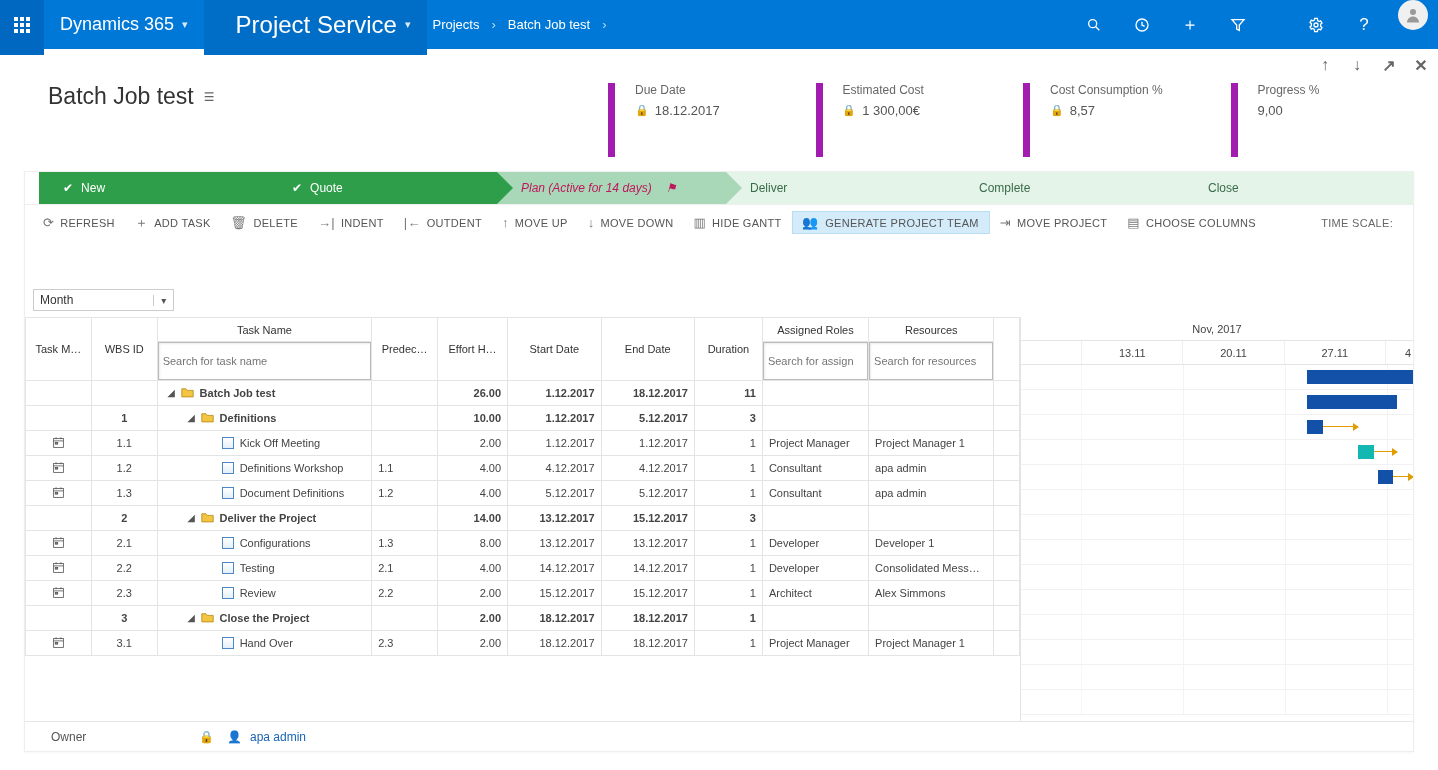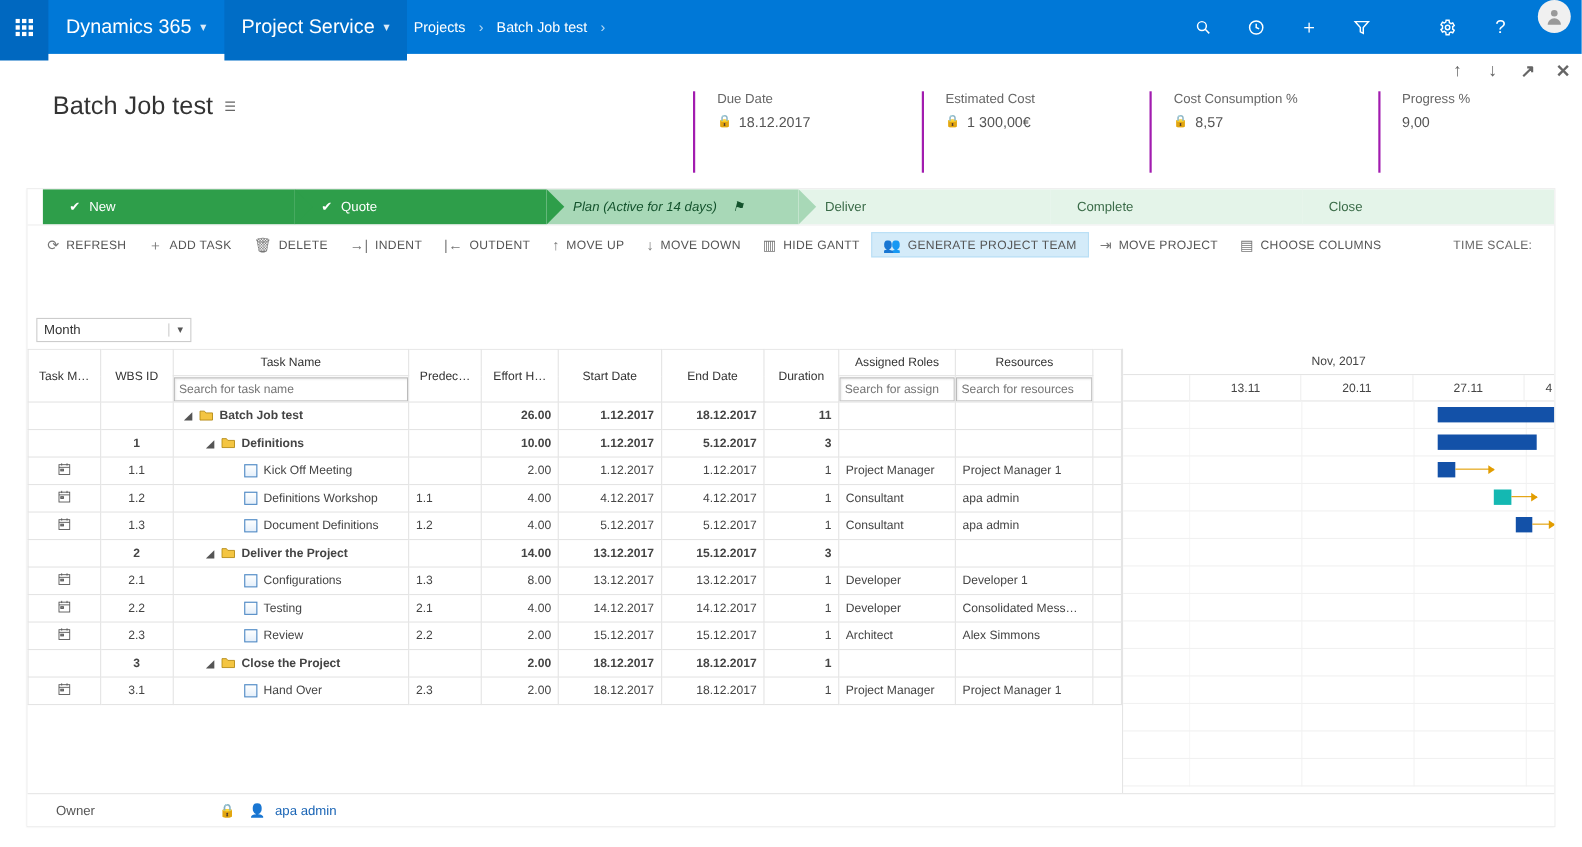--- a/index.html
+++ b/index.html
@@ -5,56 +5,56 @@
   * { box-sizing: border-box; margin: 0; padding: 0; }
   html, body { font-family: "Segoe UI", Arial, sans-serif; font-size: 12px; color: #333; background: #fff; width: 1438px; height: 770px; overflow: hidden; }
   
   
   .navbar { display: flex; align-items: center; background: #0078d7; height: 49px; color: #fff; padding: 0; }
   .nav-item { display: flex; align-items: center; height: 60px; padding: 0 16px; gap: 8px; cursor: pointer; font-size: 14px; }
   .nav-item.waffle { background: #0068c0; padding: 0 14px; }
   .nav-brand { font-size: 18px; }
   .nav-brand .nb-label { font-weight: 400; }
   .nav-item.module { background: #006dc6; }
-  .nav-module-label { font-size: 18px; font-weight: 300; }
+  .nav-module-label { font-size: 24px; font-weight: 300; margin-left: 16px; }
   .chev { font-size: 11px; opacity: .85; }
   .breadcrumb { display: flex; align-items: center; gap: 12px; padding-left: 6px; font-size: 13px; }
   .breadcrumb .bc-sep { opacity: .7; }
   .nav-spacer { flex: 1; }
   .nav-icons { display: flex; }
   .nav-icon-btn { width: 48px; height: 49px; display: flex; align-items: center; justify-content: center; cursor: pointer; font-size: 17px; }
   .avatar { width: 30px; height: 30px; border-radius: 50%; background: #f0f0f0; display:flex; align-items:center; justify-content:center; margin: 0 10px; }
   .avatar svg { width:18px; height:18px; fill:#999; }
 
   
   .sub-actions { height: 28px; display:flex; align-items:center; justify-content:flex-end; padding: 4px 6px 0 0; gap: 10px; color:#666; }
   .sub-actions .sa { width: 22px; height:22px; display:flex; align-items:center; justify-content:center; cursor:pointer; font-size:16px; font-weight:bold; }
 
   
   .info-header { height: 80px; display:flex; padding: 6px 0 0 48px; border-bottom: 0; }
   .info-left { flex: 0 0 560px; }
   .info-left .subtitle { font-size: 12px; color:#666; letter-spacing: .5px; margin-bottom: 6px; }
   .info-left .pagetitle { font-size: 23px; color:#333; display:flex; align-items:center; gap:10px; }
   .dropdown-glyph { font-size:12px; color:#666; }
   .info-metrics { flex:1; display:flex; }
-  .metric { flex:1; border-left:2px solid #a21caf; padding:0 20px;margin-left:22px; }
+  .metric { flex:1; border-left:7px solid #a21caf; padding:0 20px; }
   .metric .m-label { font-size:12px; color:#666; margin-bottom:6px; }
   .metric .m-value { font-size:13px; color:#555; display:flex; align-items:center; gap:6px; }
   .lock { font-size:11px; color:#888; }
 
   
   .canvas { margin: 14px 24px 0 24px; background:#fff; border: 1px solid #eee; box-shadow: 0 1px 2px rgba(0,0,0,.04); }
 
   
   .stages { display:flex; height:32px; overflow:hidden; padding-left: 14px; }
   .stage { position:relative; flex:1; display:flex; align-items:center; gap:8px; padding-left:24px; color:#333; font-size:12px; }
   .stage::after { content:""; position:absolute; right:-16px; top:0; width:0; height:0; border-top:16px solid transparent; border-bottom:16px solid transparent; border-left:16px solid; z-index:2; }
   .stage.done { background:#2e9e4a; color:#fff; }
   .stage.done::after { border-left-color:#2e9e4a; }
-  .stage.active { background:#a8d8b7; color:#14532d; font-style:italic; }
+  .stage.active { background:#a8d8b7; color:#be185d; font-style:italic; }
   .stage.active::after { border-left-color:#a8d8b7; }
   .stage.future { background:#e4f4e9; color:#3a6b48; }
   .stage.future::after { border-left-color:#e4f4e9; }
   .stage .check { font-size:12px; }
   .stage .flag { font-size:12px; margin-left:6px; }
 
   
   .toolbar { display:flex; align-items:center; height:36px; padding: 0 8px; border-top: 1px solid #eee; color:#555; font-size:11px; letter-spacing:.3px; }
   .tb-btn { display:flex; align-items:center; gap:6px; padding: 4px 10px; cursor:pointer; text-transform:uppercase; }
   .tb-btn .ico { font-size:13px; color:#777; }
@@ -71,21 +71,21 @@
   .split { display:flex; height: 404px; }
   .grid-wrap { flex: 0 0 996px; border-right:1px solid #e4e4e4; overflow:hidden; position:relative; }
   .gantt-wrap { flex: 1; overflow:hidden; position:relative; }
 
   
   table { border-collapse:collapse; table-layout:fixed; width:100%; }
   th, td { border:1px solid #e4e4e4; font-size:11px; color:#444; overflow:hidden; white-space:nowrap; text-overflow:ellipsis; }
   thead th { font-weight:400; color:#333; }
   .hdr-top th { height:24px; text-align:center; vertical-align:middle; }
   .hdr-sub th { height:24px; padding:0; }
-  .search-input { width:100%; height:22px; border:1px solid #bbb; font-size:11px; padding:2px 4px; box-shadow: inset 1px 1px 2px rgba(0,0,0,.08); }
+  .search-input { width:100%; height:22px; border:1px solid #bbb; font-size:11px; padding:18px 4px; box-shadow: inset 1px 1px 2px rgba(0,0,0,.08); }
   .col-task-mode { width:62px; }
   .col-wbs { width:62px; }
   .col-name { width:202px; }
   .col-pred { width:62px; }
   .col-effort { width:66px; }
   .col-start { width:88px; }
   .col-end { width:88px; }
   .col-dur { width:64px; }
   .col-roles { width:100px; }
   .col-res { width:118px; }

